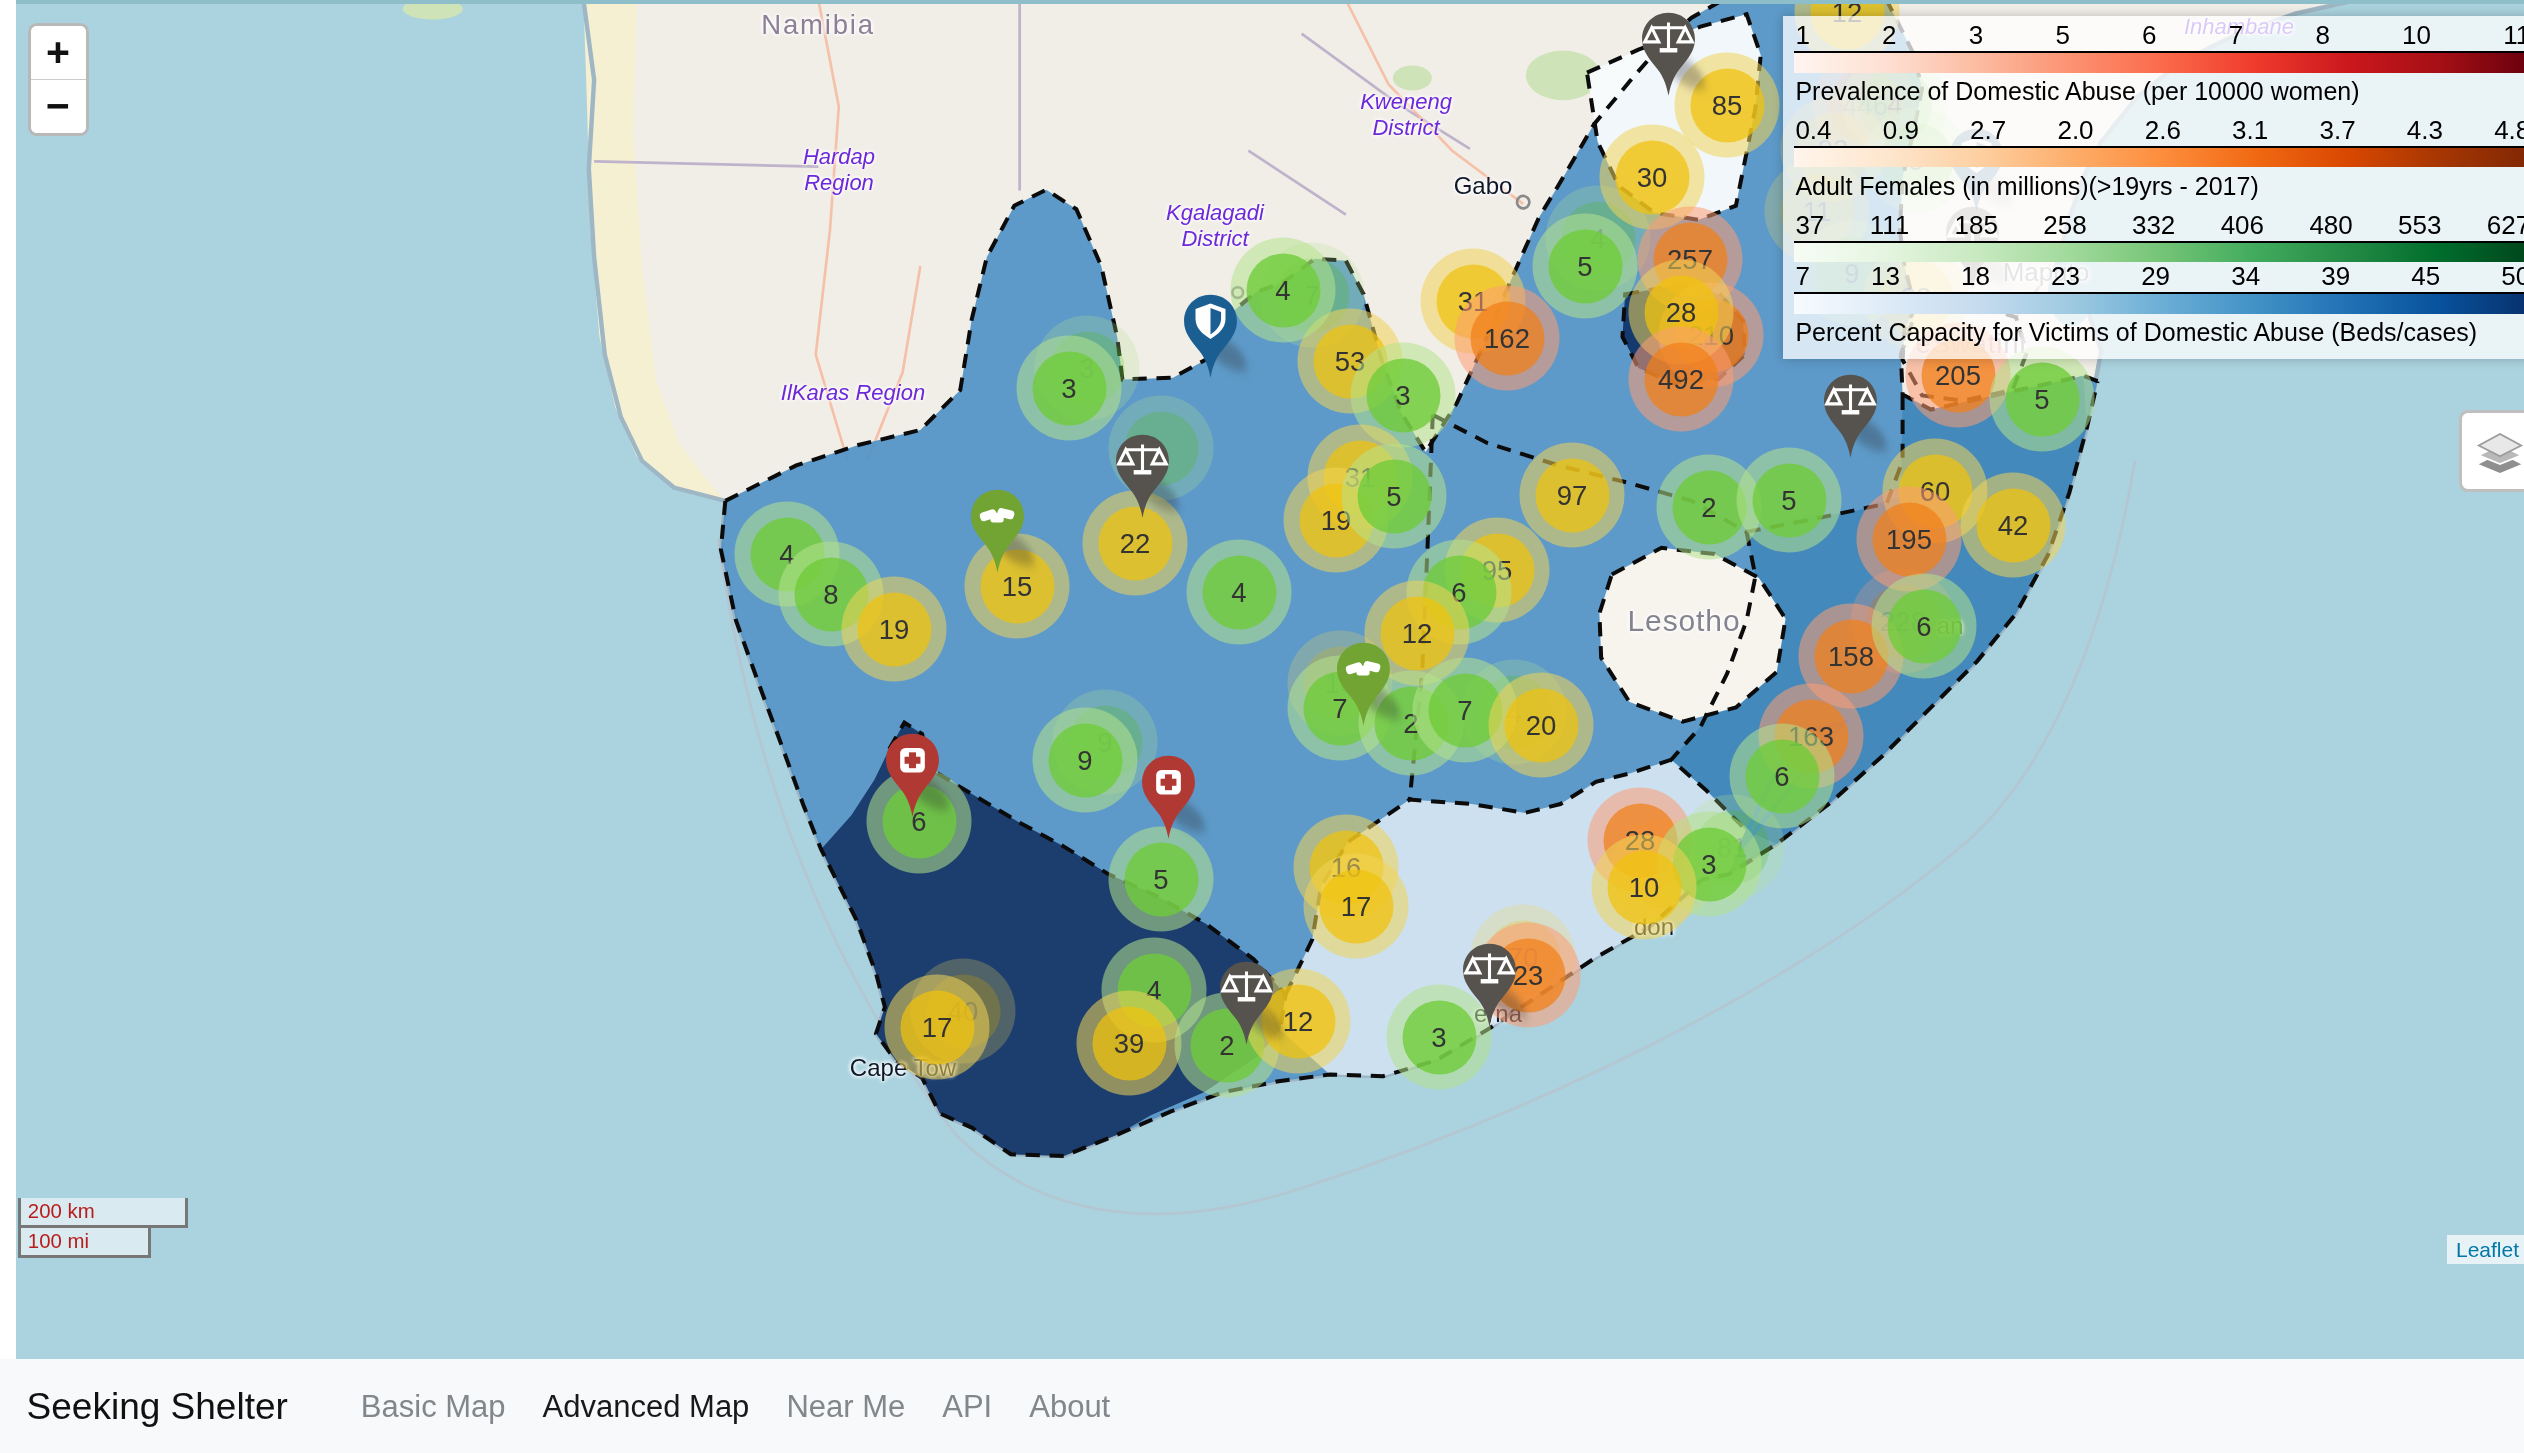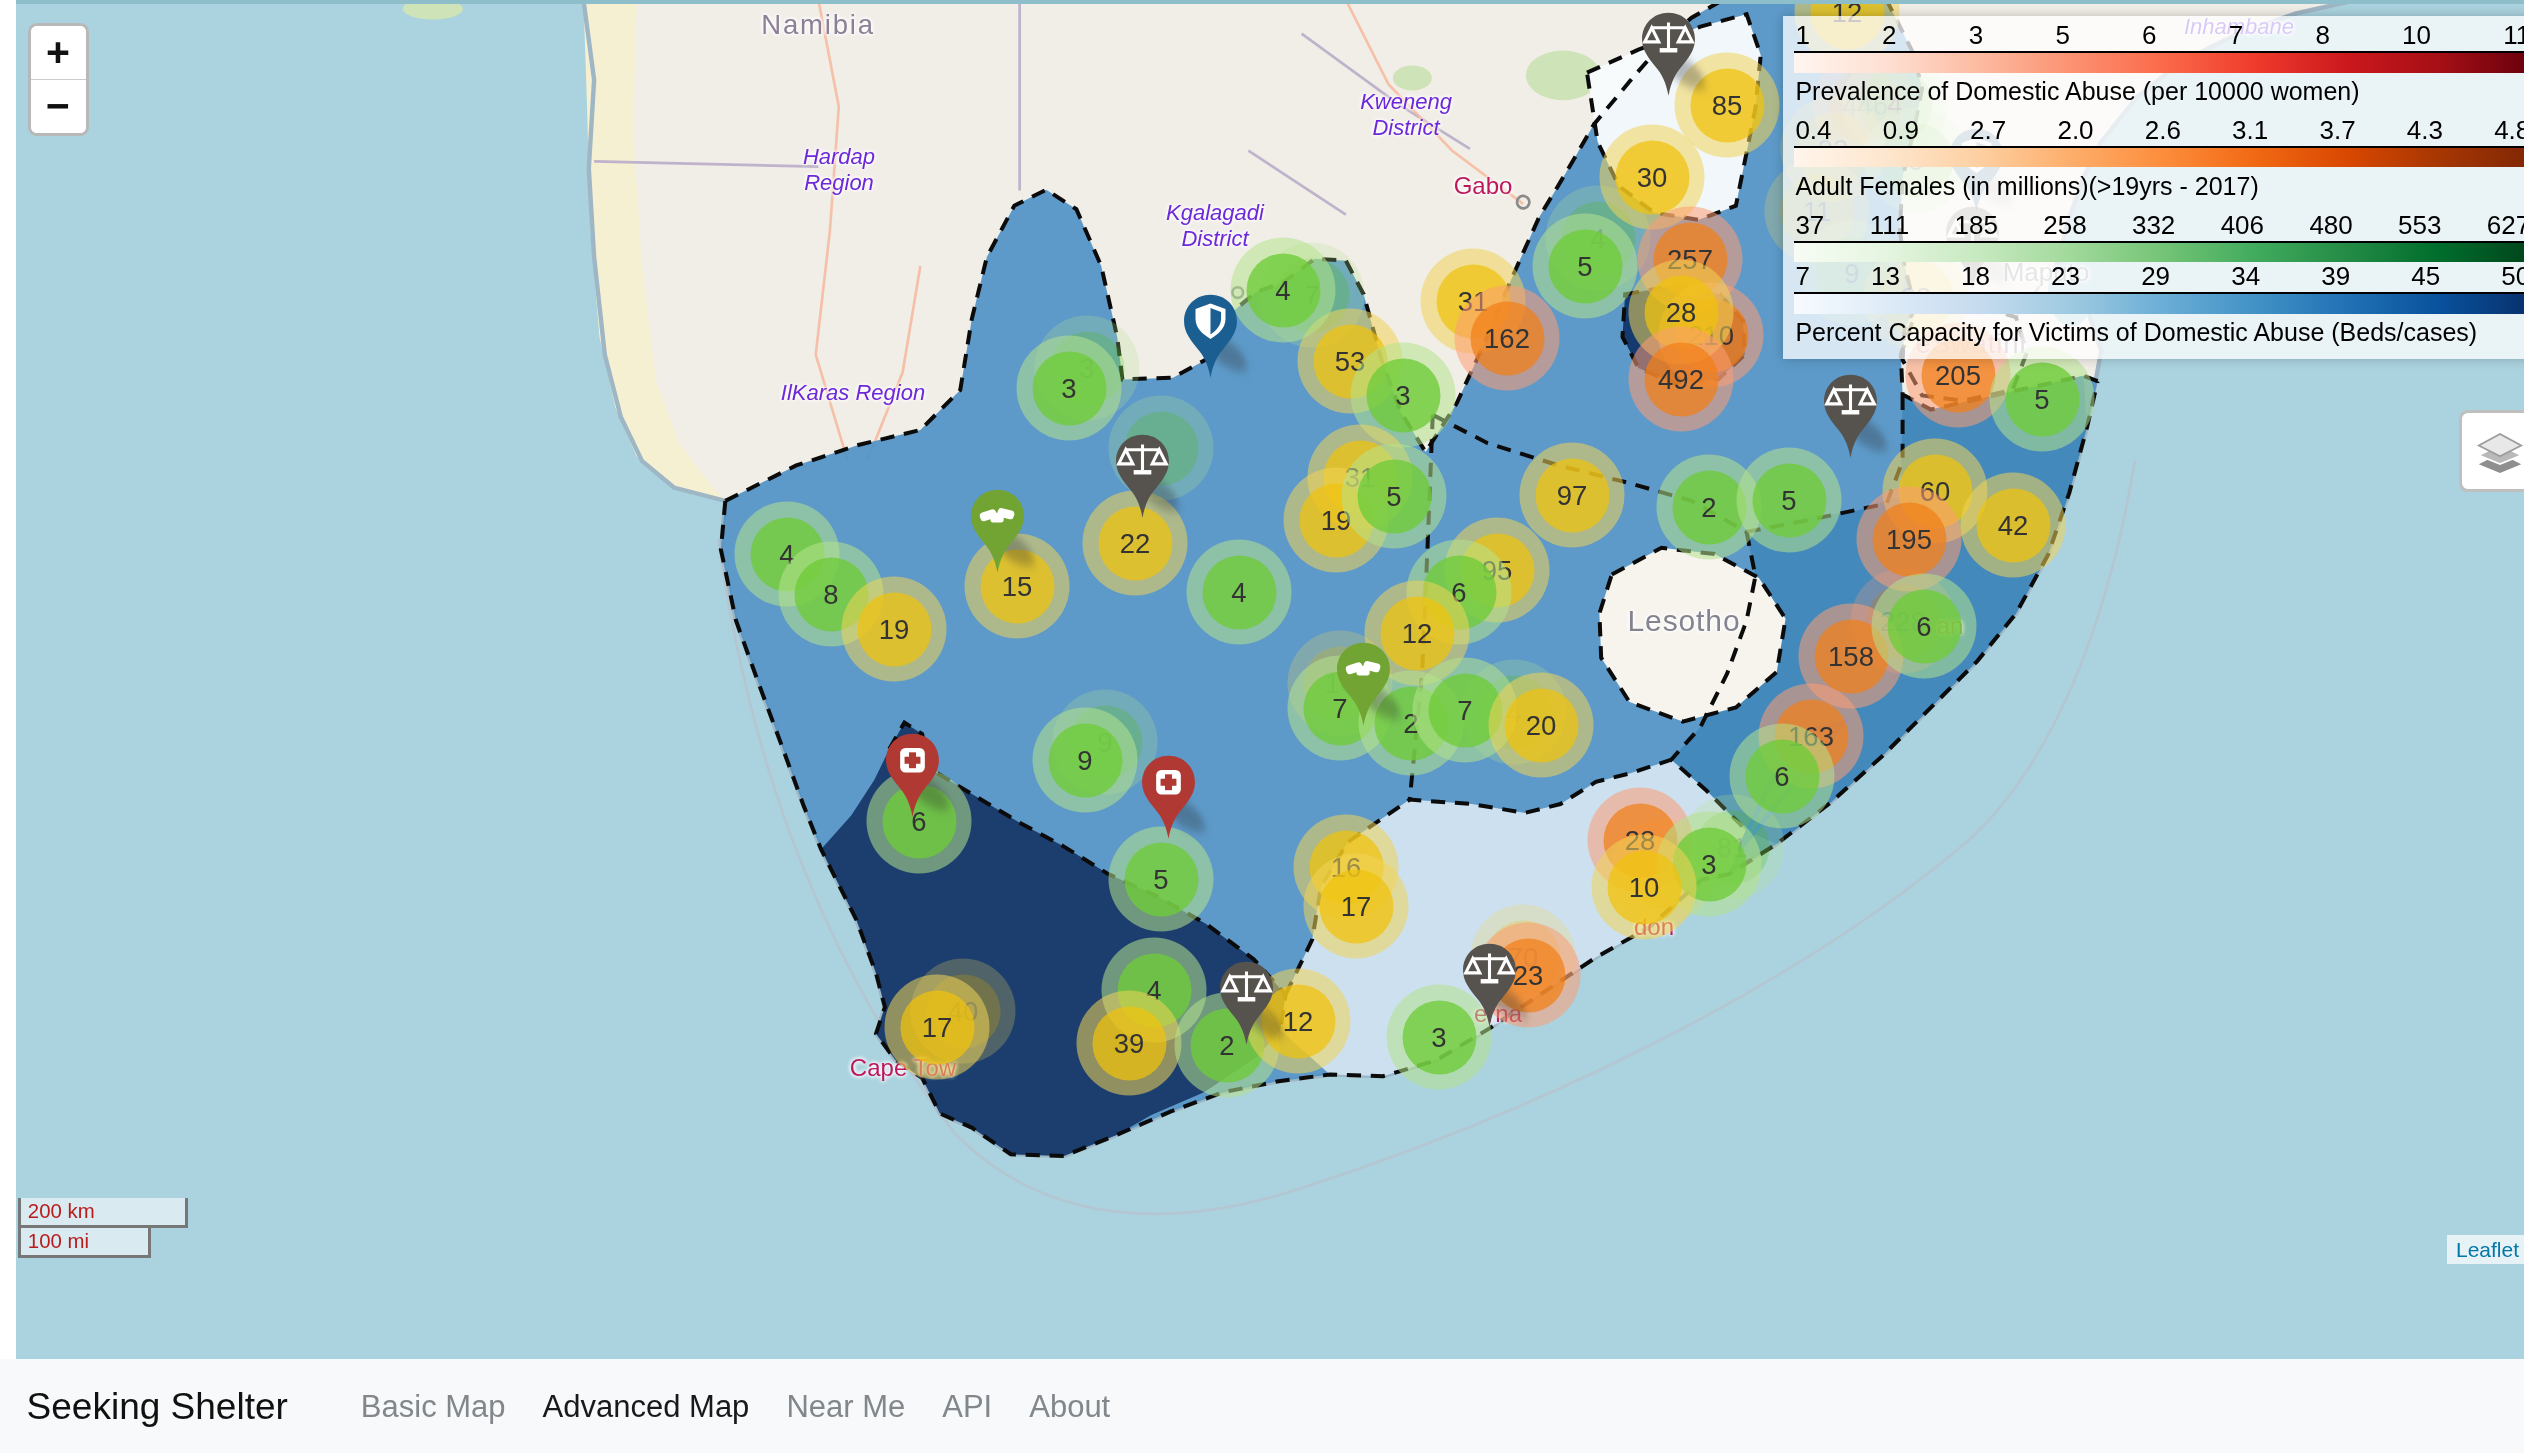--- a/index.html
+++ b/index.html
@@ -8,21 +8,21 @@
   #map:before{content:"";position:absolute;left:0;top:0;width:100%;height:3.5px;background:#8fbecb;z-index:20;}
   #basemap{position:absolute;left:0;top:0;z-index:1;}
   #labels-layer{position:absolute;left:0;top:0;width:100%;height:100%;z-index:2;}
   #markers-layer{position:absolute;left:0;top:0;width:100%;height:100%;z-index:3;}
   .mlabel{position:absolute;transform:translate(-50%,-50%);white-space:pre-line;text-align:center;
     text-shadow:0 0 5.3px #fff,0 0 5.3px #fff,0 0 3.5px #fff;pointer-events:none;}
   .mlabel.country{font-size:27.5px;color:#8d7f96;letter-spacing:1.8px;}
   .mlabel.region{font-size:22px;font-style:italic;color:#6d28d9;}
   .mlabel.area{font-size:27.5px;color:#9b8aa0;letter-spacing:0.9px;}
   .mlabel.area-lg{font-size:30px;color:#848490;letter-spacing:0.9px;}
-  .mlabel.city{font-size:24px;color:#be185d;}
+  .mlabel.city{font-size:24px;color:#0f172a;}
   .mlabel.city-lg{font-size:26px;color:#9a9a9a;}
   .cluster{position:absolute;width:105px;height:105px;border-radius:50%;
     transform:translate(-50%,-50%);display:flex;align-items:center;justify-content:center;}
   .cluster .inner{width:74px;height:74px;border-radius:50%;display:flex;align-items:center;
     justify-content:center;font-size:27.5px;color:#333;}
   .cluster.g{background:var(--g-out);} .cluster.g .inner{background:var(--g-in);}
   .cluster.y{background:var(--y-out);} .cluster.y .inner{background:var(--y-in);}
   .cluster.o{background:var(--o-out);} .cluster.o .inner{background:var(--o-in);}
   .cluster.faded{opacity:.45;}
   .pin{position:absolute;width:67px;height:94px;transform:translate(-34px,-35px);}

